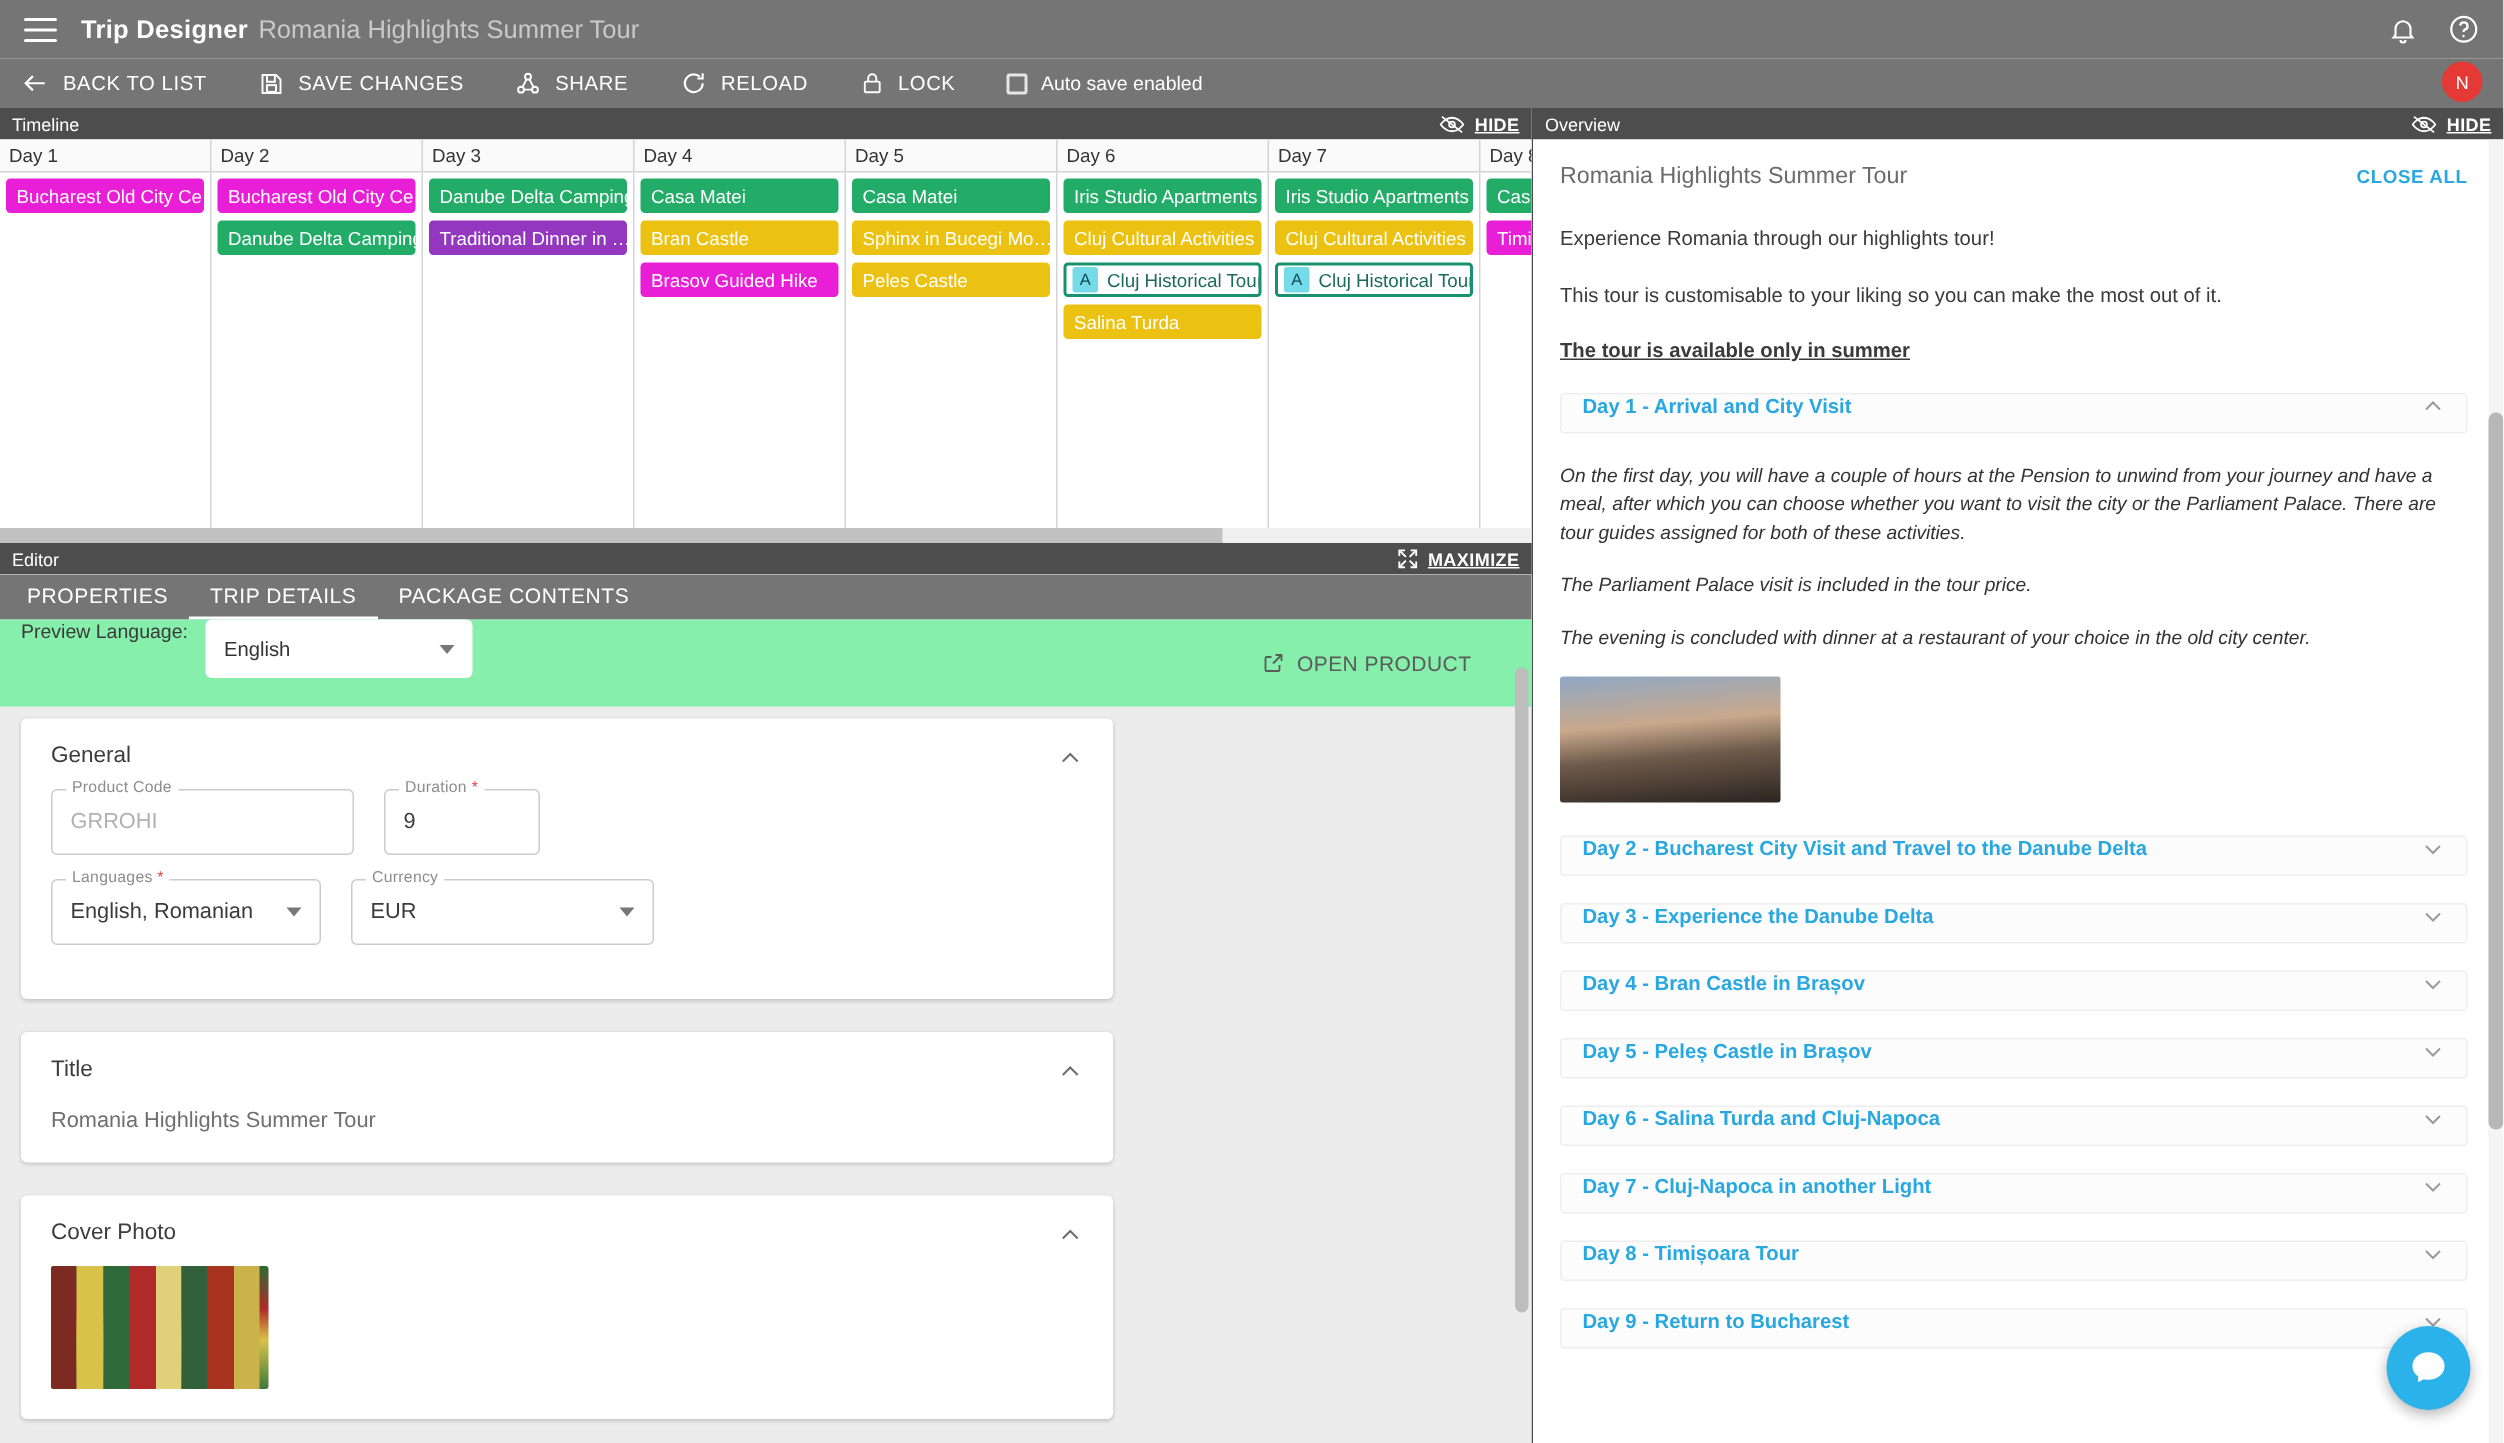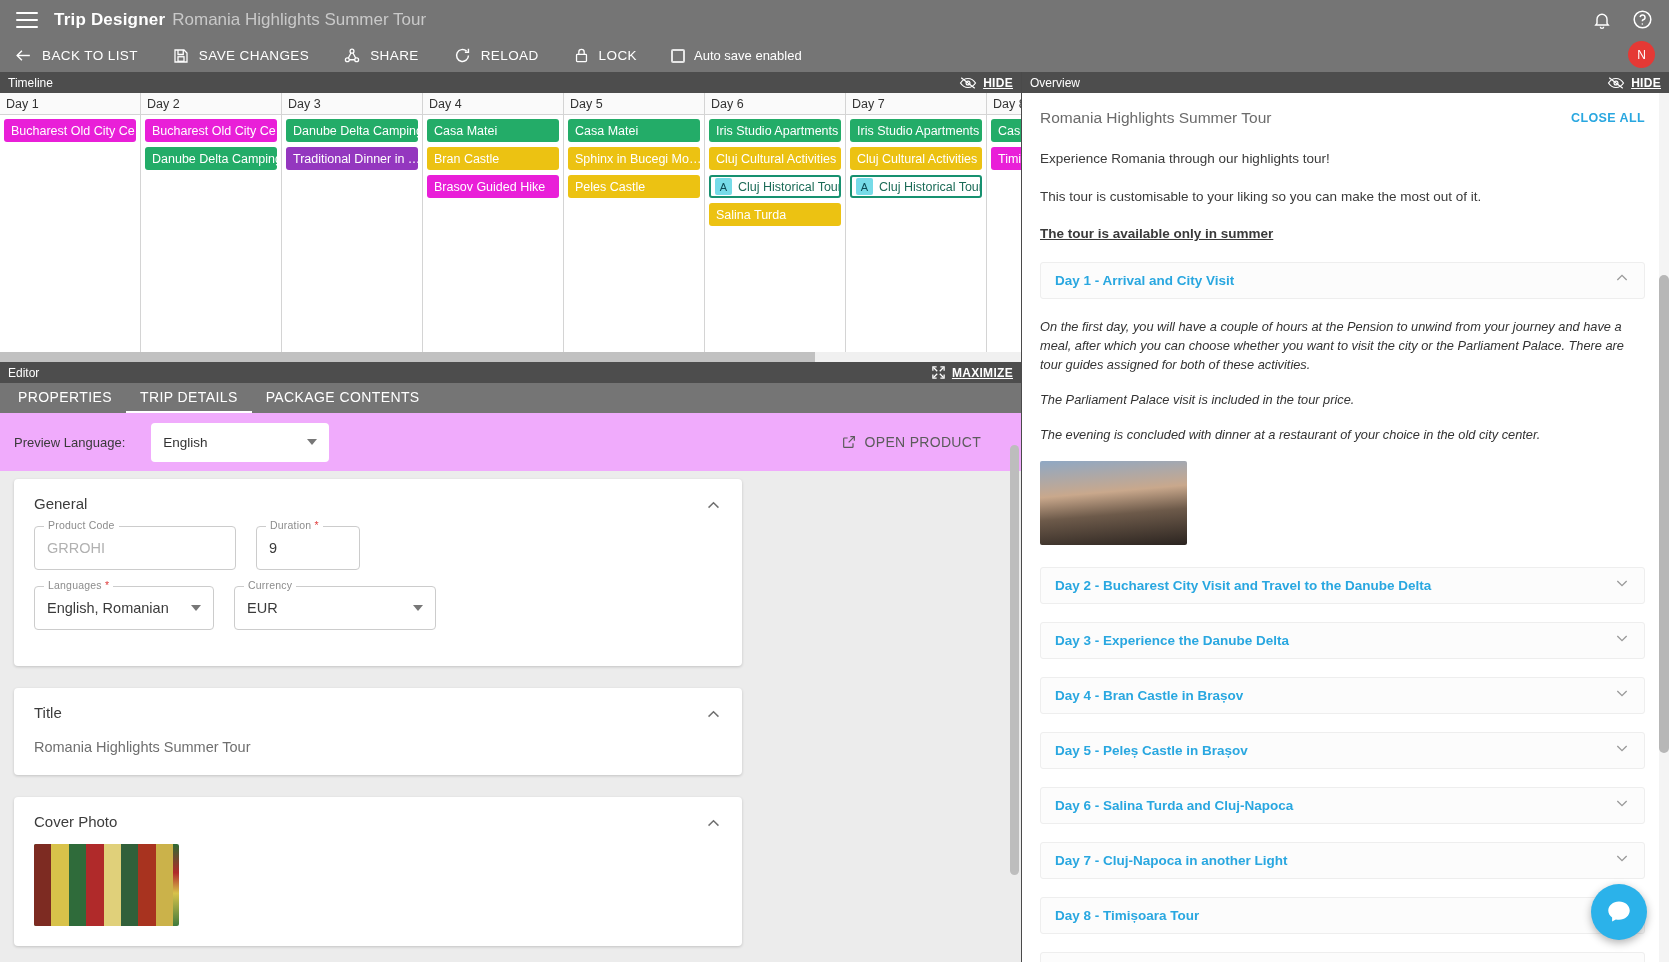--- a/index.html
+++ b/index.html
@@ -118,22 +118,22 @@
   .editor-tabs {
     height: 30px; background:#757575; display:flex; align-items:stretch; padding-left: 4px;
   }
   .etab {
     display:flex; align-items:center; padding: 0 14px;
     color:#fff; font-size:14px; letter-spacing:.4px; cursor:pointer;
     border-bottom: 2px solid transparent;
   }
   .etab.active { border-bottom-color:#fff; }
   .editor-subbar {
-    height: 58px; background:#f0abfc; display:flex; align-items:center;
-    padding: 0 14px; position:relative;gap:14px;
+    height: 58px; background:#86efac; display:flex; 
+    padding: 0 14px; position:relative;
   }
   .pl-label { font-size:13px; color:#3a3a3a; margin-right:12px; }
   .sel-box {
     width: 178px; height: 39px; background:#fff; border-radius:4px;
     display:flex; align-items:center; padding: 0 12px; font-size:13.5px; color:#333;
     cursor:pointer; position:relative;
   }
   .caret { width:0;height:0;border-left:5px solid transparent;border-right:5px solid transparent;border-top:6px solid #777; margin-left:auto; }
   .open-product {
     margin-left:auto; display:flex; align-items:center; gap:8px;
@@ -174,21 +174,21 @@
   
   .overview { flex:1; background:#fff; overflow:hidden; position:relative; }
   .ov-inner { padding: 16px 24px 0 18px; }
   .ov-title-row { display:flex; align-items:center; margin-bottom: 22px; }
   .ov-title { font-size: 15.5px; color:#6b6b6b; }
   .ov-closeall { margin-left:auto; color:#29a7e0; font-size:12.5px; font-weight:bold; letter-spacing:.4px; cursor:pointer; }
   .ov-p { font-size: 13.5px; color:#3a3a3a; margin: 0 0 18px 0; line-height:1.45; }
   .ov-p.bold { font-weight:bold;text-decoration:underline; }
   .acc {
     border:1px solid #eee; border-radius:3px; background:#fcfcfc;
-    height: 37px; display:flex; align-items:center; padding: 0 14px;
+    height: 27px; display:flex; padding: 0 14px;
     margin-bottom: 18px; cursor:pointer;
   }
   .acc .acc-label { color:#29a7e0; font-size:13.5px; font-weight:bold; }
   .acc .acc-chev { margin-left:auto; }
   .ov-italic { font-size: 12.8px; color:#333; font-style: italic; line-height:1.5; margin: 0 0 16px 0; }
   .ov-photo {
     width: 147px; height: 84px; border-radius:2px;
     background: linear-gradient(175deg,#8fa8c4 0%,#c9a88c 38%,#6d5a4a 62%,#2b2420 100%);
     margin-bottom: 22px;
   }

